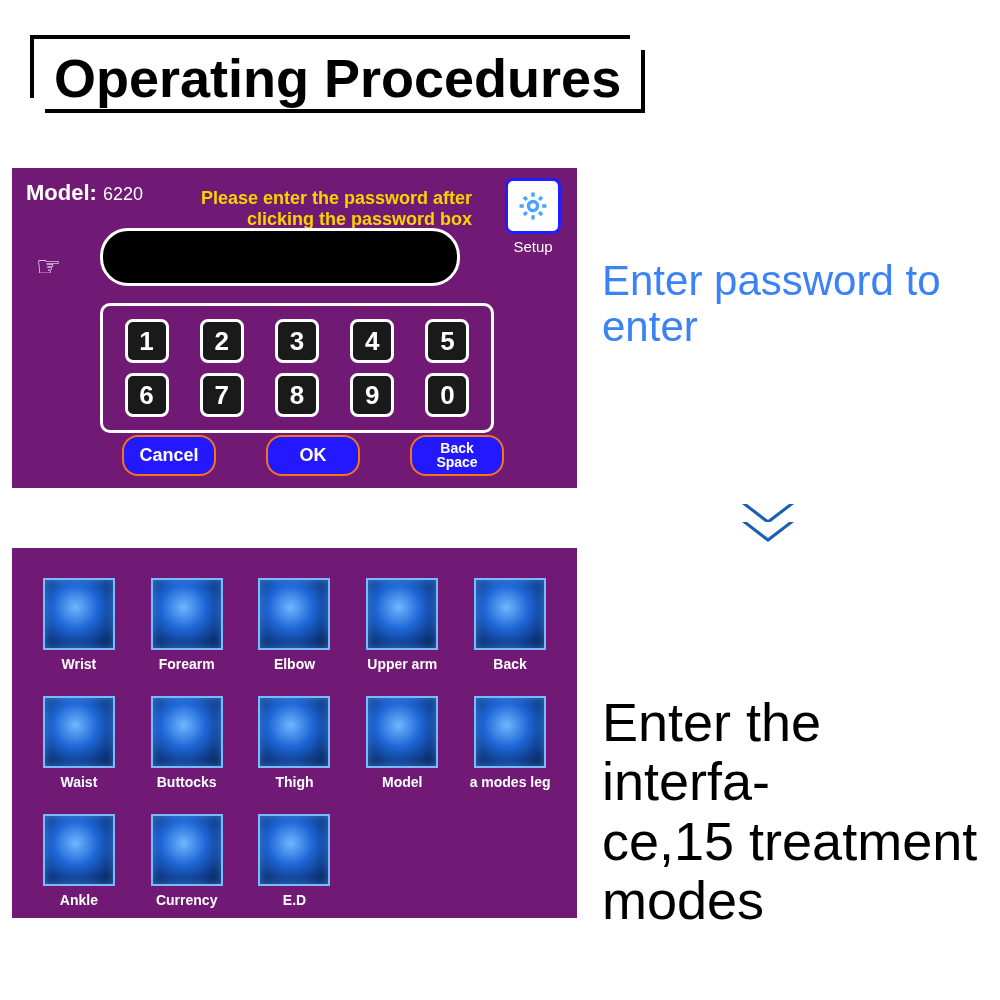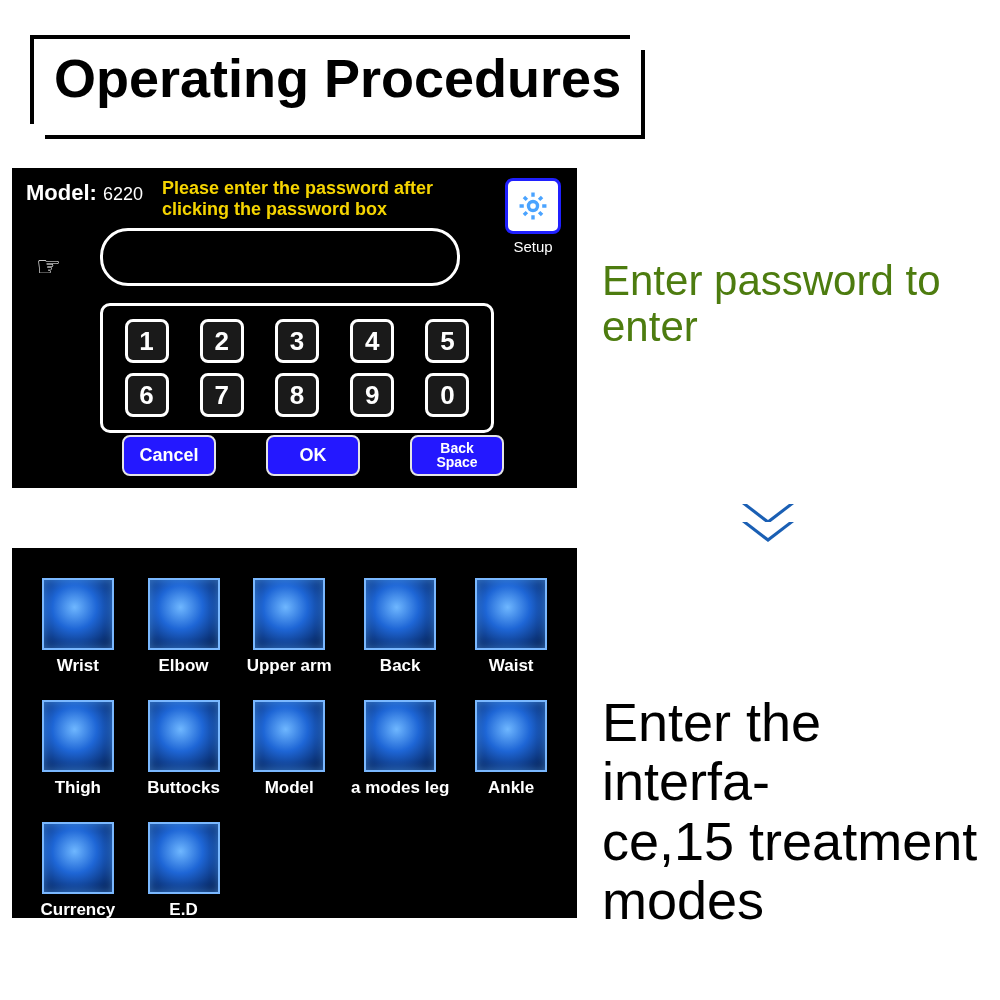--- a/index.html
+++ b/index.html
@@ -10,21 +10,21 @@
     font-family: Arial, Helvetica, sans-serif;
     position: relative;
   }
 
   
   .title-banner {
     position: absolute;
     top: 35px;
     left: 30px;
     border: 4px solid #000;
-    padding: 8px 20px 26px 20px;
+    padding: 8px 20px 0 20px;
   }
   .title-banner .corner {
     position: absolute;
     width: 16px; height: 16px;
     background: #fff;
   }
   .corner.tr { top: -5px; right: -5px; border-left: 0; border-bottom: 0; }
   .corner.bl { bottom: -5px; left: -5px; border-right: 0; border-top: 0; }
   .title-text {
     font-size: 54px;
@@ -35,43 +35,43 @@
   
   .left-col {
     position: absolute;
     left: 12px;
     top: 168px;
     width: 565px;
   }
 
   
   .screen {
-    background: #000000;
+    background: #701a75;
     color: #fff;
     position: relative;
   }
   .pwd-screen {
     height: 320px;
     padding: 12px 14px 12px 14px;
   }
   .model-line {
     font-size: 22px;
     font-weight: 700;
     color: #fff;
   }
   .model-num { font-size: 18px; font-weight: 400; }
   .instr {
     position: absolute;
-    top: 10px;
+    top: 20px;
     left: 150px;
     width: 310px;
     color: #f5d400;
     font-size: 18px;
     font-weight: 700;
-    text-align: left;
+    text-align: right;
     line-height: 1.15;
   }
   .setup-block {
     position: absolute;
     top: 10px; right: 14px;
     width: 60px;
     text-align: center;
   }
   .setup-btn {
     width: 56px; height: 56px;
@@ -123,22 +123,22 @@
   }
 
   .action-row {
     position: absolute;
     bottom: 12px; left: 110px;
     display: flex;
     gap: 50px;
   }
   .action-btn {
     background: #2418ff;
-    border: 2px solid #e5e5e5;
-    border-radius: 8px;
+    border: 2px solid #f97316;
+    border-radius: 16px;
     color: #fff;
     font-weight: 700;
     font-size: 18px;
     padding: 6px 14px;
     min-width: 94px;
     text-align: center;
     display: flex; align-items:center; justify-content:center;
   }
   .action-btn.small { font-size: 14px; line-height: 1.05; padding: 4px 10px; }
 
@@ -159,33 +159,33 @@
     text-align: center;
   }
   .mode-thumb {
     width: 72px; height: 72px;
     margin: 0 auto 6px auto;
     border: 2px solid #7ab8ff;
     background: radial-gradient(circle at 45% 40%, #6fb7ff 0%, #1e66d6 40%, #021a4a 95%);
     box-shadow: 0 0 8px rgba(90,170,255,.6) inset;
   }
   .mode-label {
-    font-size: 17px;
+    font-size: 14px;
     font-weight: 700;
     color: #fff;
     white-space: nowrap;
   }
 
   
   .instr-1 {
     position: absolute;
     left: 602px; top: 258px;
     font-size: 42px;
     font-weight: 400;
-    color: #4d7c0f;
+    color: #3b82f6;
     width: 380px;
     line-height: 1.1;
   }
   .instr-2 {
     position: absolute;
     left: 602px; top: 693px;
     font-size: 54px;
     font-weight: 400;
     color: #000;
     width: 390px;
@@ -271,41 +271,45 @@
   </div>
 
   <div class="screen modes-screen">
     <div class="modes-grid">
       <div class="mode-cell">
         <div class="mode-thumb"></div>
         <div class="mode-label">Wrist</div>
       </div>
       <div class="mode-cell">
         <div class="mode-thumb"></div>
+        <div class="mode-label">Forearm</div>
+      </div>
+      <div class="mode-cell">
+        <div class="mode-thumb"></div>
         <div class="mode-label">Elbow</div>
       </div>
       <div class="mode-cell">
         <div class="mode-thumb"></div>
         <div class="mode-label">Upper arm</div>
       </div>
       <div class="mode-cell">
         <div class="mode-thumb"></div>
         <div class="mode-label">Back</div>
       </div>
       <div class="mode-cell">
         <div class="mode-thumb"></div>
         <div class="mode-label">Waist</div>
       </div>
       <div class="mode-cell">
         <div class="mode-thumb"></div>
+        <div class="mode-label">Buttocks</div>
+      </div>
+      <div class="mode-cell">
+        <div class="mode-thumb"></div>
         <div class="mode-label">Thigh</div>
-      </div>
-      <div class="mode-cell">
-        <div class="mode-thumb"></div>
-        <div class="mode-label">Buttocks</div>
       </div>
       <div class="mode-cell">
         <div class="mode-thumb"></div>
         <div class="mode-label">Model</div>
       </div>
       <div class="mode-cell">
         <div class="mode-thumb"></div>
         <div class="mode-label">a modes leg</div>
       </div>
       <div class="mode-cell">

